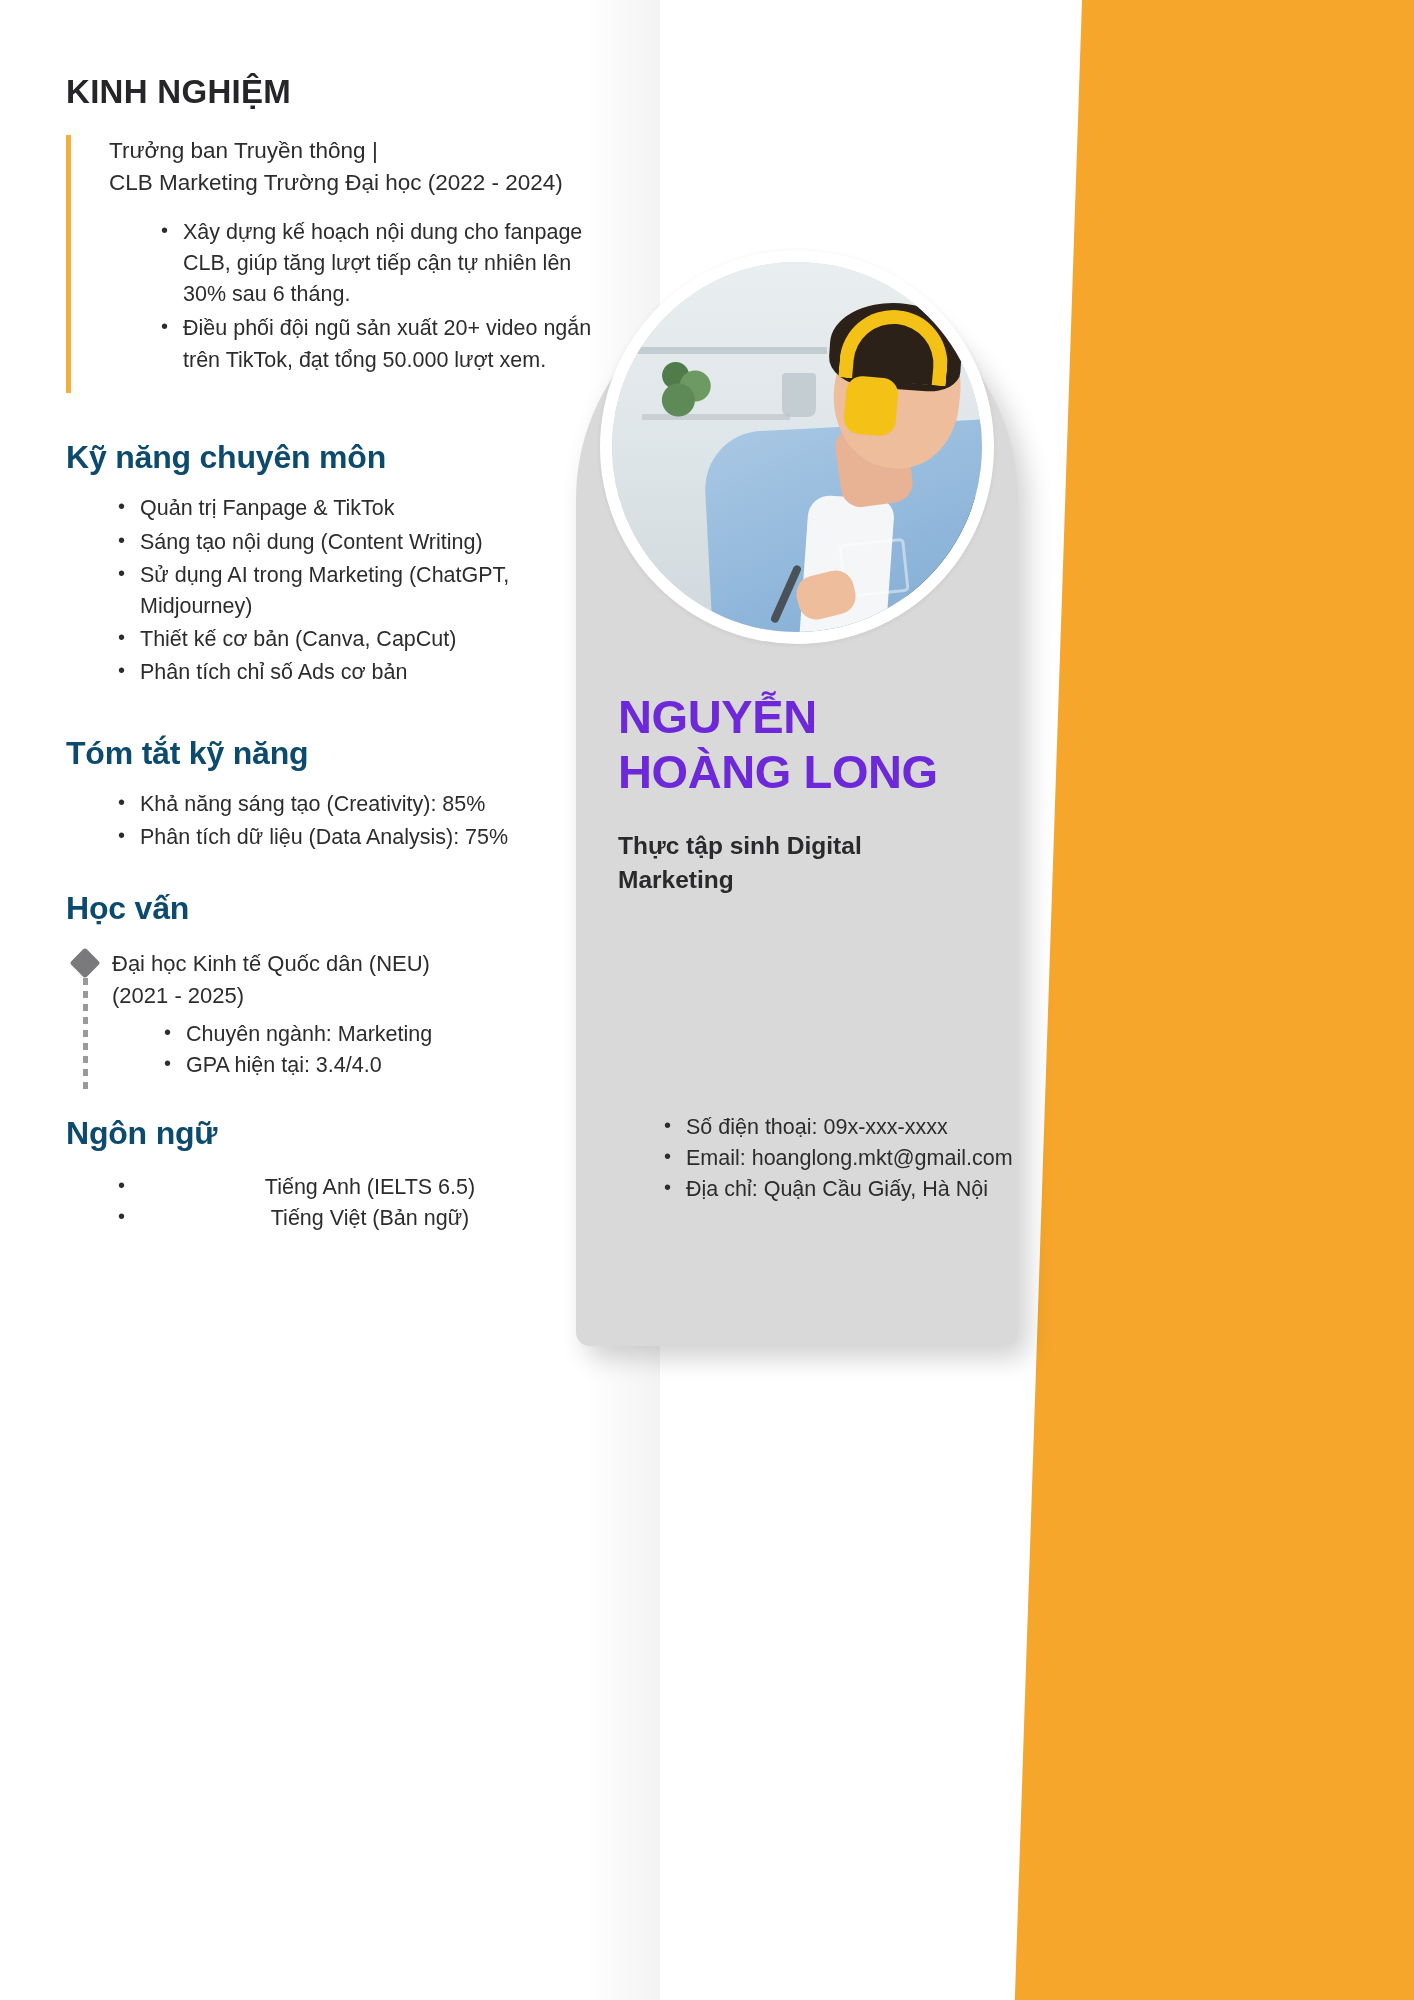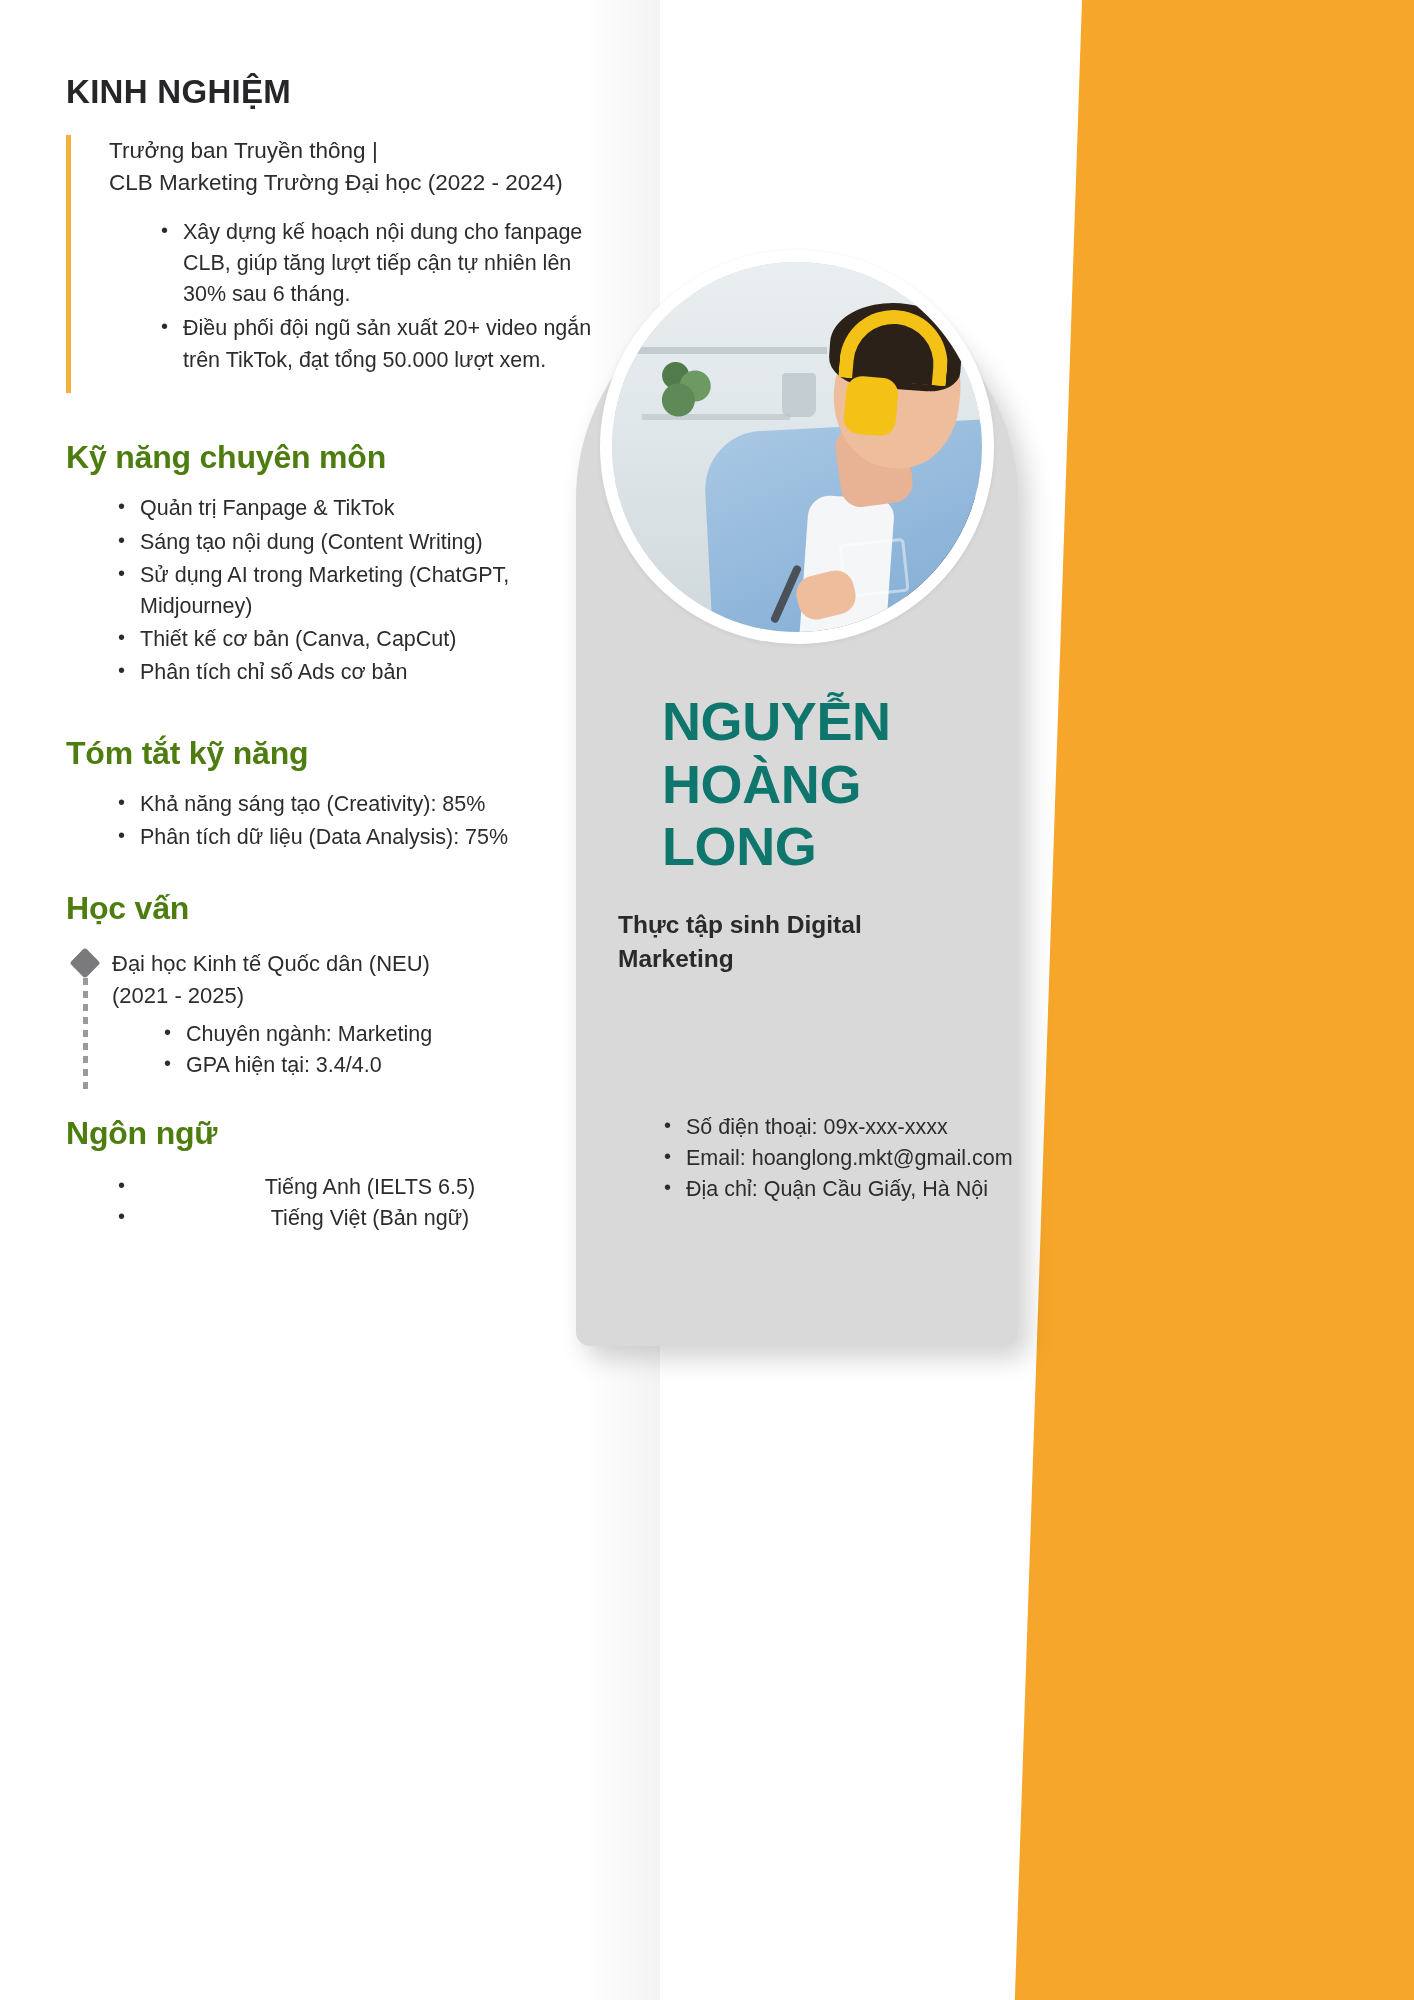--- a/index.html
+++ b/index.html
@@ -32,21 +32,21 @@
     position:absolute; top:0; left:0; width:600px; height:2000px;
     padding:74px 0 0 66px;
   }
 
   h1.section-title{
     font-size:33px; font-weight:bold; letter-spacing:0.3px;
     color:#262628; line-height:1.12;
   }
   h2.section-title{
     font-size:32px; font-weight:bold; letter-spacing:-0.2px;
-    color:#4d7c0f; line-height:1.15;
+    color:#0c4a6e; line-height:1.15;
   }
 
   .exp-block{
     margin-top:24px;
     border-left:5px solid #f2b13c;
     padding-left:38px;
     padding-bottom:14px;
   }
   .exp-role{ font-size:22.5px; line-height:1.42; color:#2c2c2e; }
 
@@ -156,23 +156,22 @@
     position:absolute; left:46%; bottom:2%; width:8px; height:62px;
     background:#4a5159; border-radius:4px; transform:rotate(24deg);
   }
   .ph-dark{
     position:absolute; right:-2%; bottom:6%; width:86px; height:110px;
     background:#303539; border-radius:8px; transform:rotate(-4deg);
   }
 
   .panel-text{ position:absolute; left:618px; top:690px; width:392px; }
   .p-name{
-    font-size:54px; font-weight:bold; line-height:1.16; color:#0f766e;
+    font-size:47px; font-weight:bold; line-height:1.16; color:#6d28d9;
     letter-spacing:-0.4px;
-    margin-left:44px;
   }
   .p-title{
     margin-top:30px; font-size:24.5px; font-weight:bold;
     line-height:1.38; color:#2a2a2c;
   }
   .contact{
     position:absolute; left:612px; top:1112px; width:400px;
   }
   .contact li{ font-size:21.5px; line-height:1.55; color:#2c2c2e; }
 </style>

